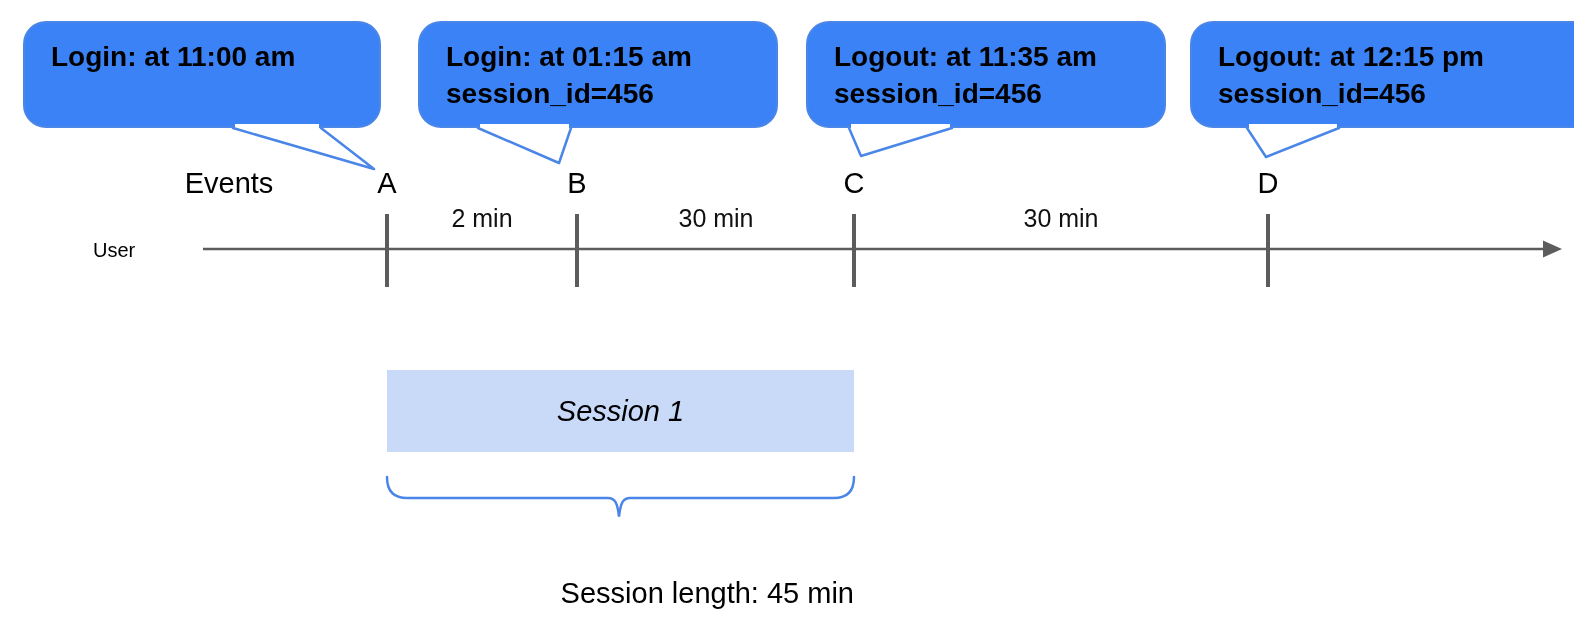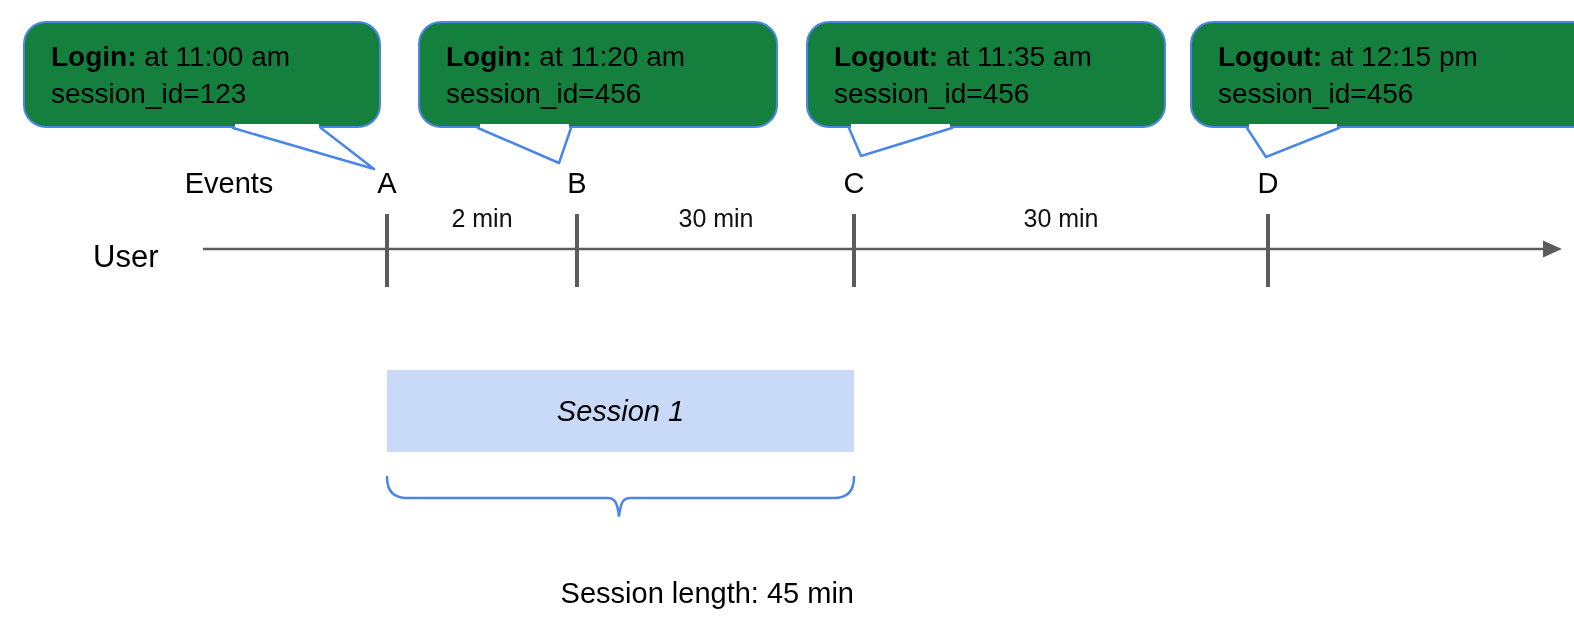--- a/index.html
+++ b/index.html
@@ -1,27 +1,27 @@
 <!DOCTYPE html>
 <html style="--accent-blue: #4a86e8; --session-fill: #c9daf8; --axis-gray: #5c5c5c; --text: #000000;"><head>
 <meta charset="utf-8">
 <style>
   html,body{margin:0;padding:0;background:#fff;}
   .stage{
     position:relative;width:1574px;height:630px;background:#fff;overflow:hidden;
     font-family:"Liberation Sans", sans-serif;color:var(--text,#000);
   }
   .callout{
-    position:absolute;top:21px;height:107px;box-sizing:border-box;background:#15803d;
+    position:absolute;top:21px;height:107px;box-sizing:border-box;background:#3b82f6;
     border:2.5px solid var(--accent-blue,#4a86e8);border-radius:23px;
-    padding:15px 10px 0 26px;font-size:28px;line-height:37px;white-space:nowrap;
+    padding:15px 10px 0 26px;font-size:28px;line-height:37px;white-space:nowrap;font-weight:bold;
   }
   .label{position:absolute;white-space:nowrap;text-align:center;}
   .events-label{left:229px;top:167px;font-size:29px;transform:translateX(-50%);}
-  .user-label{left:93px;top:239px;font-size:31px;}
+  .user-label{left:93px;top:239px;font-size:20px;}
   .marker{top:167px;font-size:29px;transform:translateX(-50%);}
   .gap{top:204px;font-size:25px;transform:translateX(-50%);color:#111;}
   .session-box{
     position:absolute;left:387px;top:370px;width:467px;height:82px;
     background:var(--session-fill,#c9daf8);display:flex;align-items:center;justify-content:center;
     font-size:29px;
     font-style:italic;
   }
   .session-length{position:absolute;left:387px;top:577px;width:467px;text-align:right;font-size:29px;}
   svg.overlay{position:absolute;left:0;top:0;pointer-events:none;}
@@ -32,25 +32,24 @@
   .arrowhead{fill:var(--axis-gray,#5c5c5c);stroke:none;}
   .brace{stroke:var(--accent-blue,#4a86e8);stroke-width:2.5;fill:none;stroke-linecap:round;}
 </style>
 </head>
 <body>
 
 <div class="stage">
 
   <div class="callout" style="left:23px;width:358px;">
     <div><b>Login:</b><span> at 11:00 am</span></div>
-    <div>session_id=123</div>
   </div>
 
   <div class="callout" style="left:418px;width:360px;">
-    <div><b>Login:</b><span> at 11:20 am</span></div>
+    <div><b>Login:</b><span> at 01:15 am</span></div>
     <div>session_id=456</div>
   </div>
 
   <div class="callout" style="left:806px;width:360px;">
     <div><b>Logout:</b><span> at 11:35 am</span></div>
     <div>session_id=456</div>
   </div>
 
   <div class="callout" style="left:1190px;width:423px;">
     <div><b>Logout:</b><span> at 12:15 pm</span></div>

